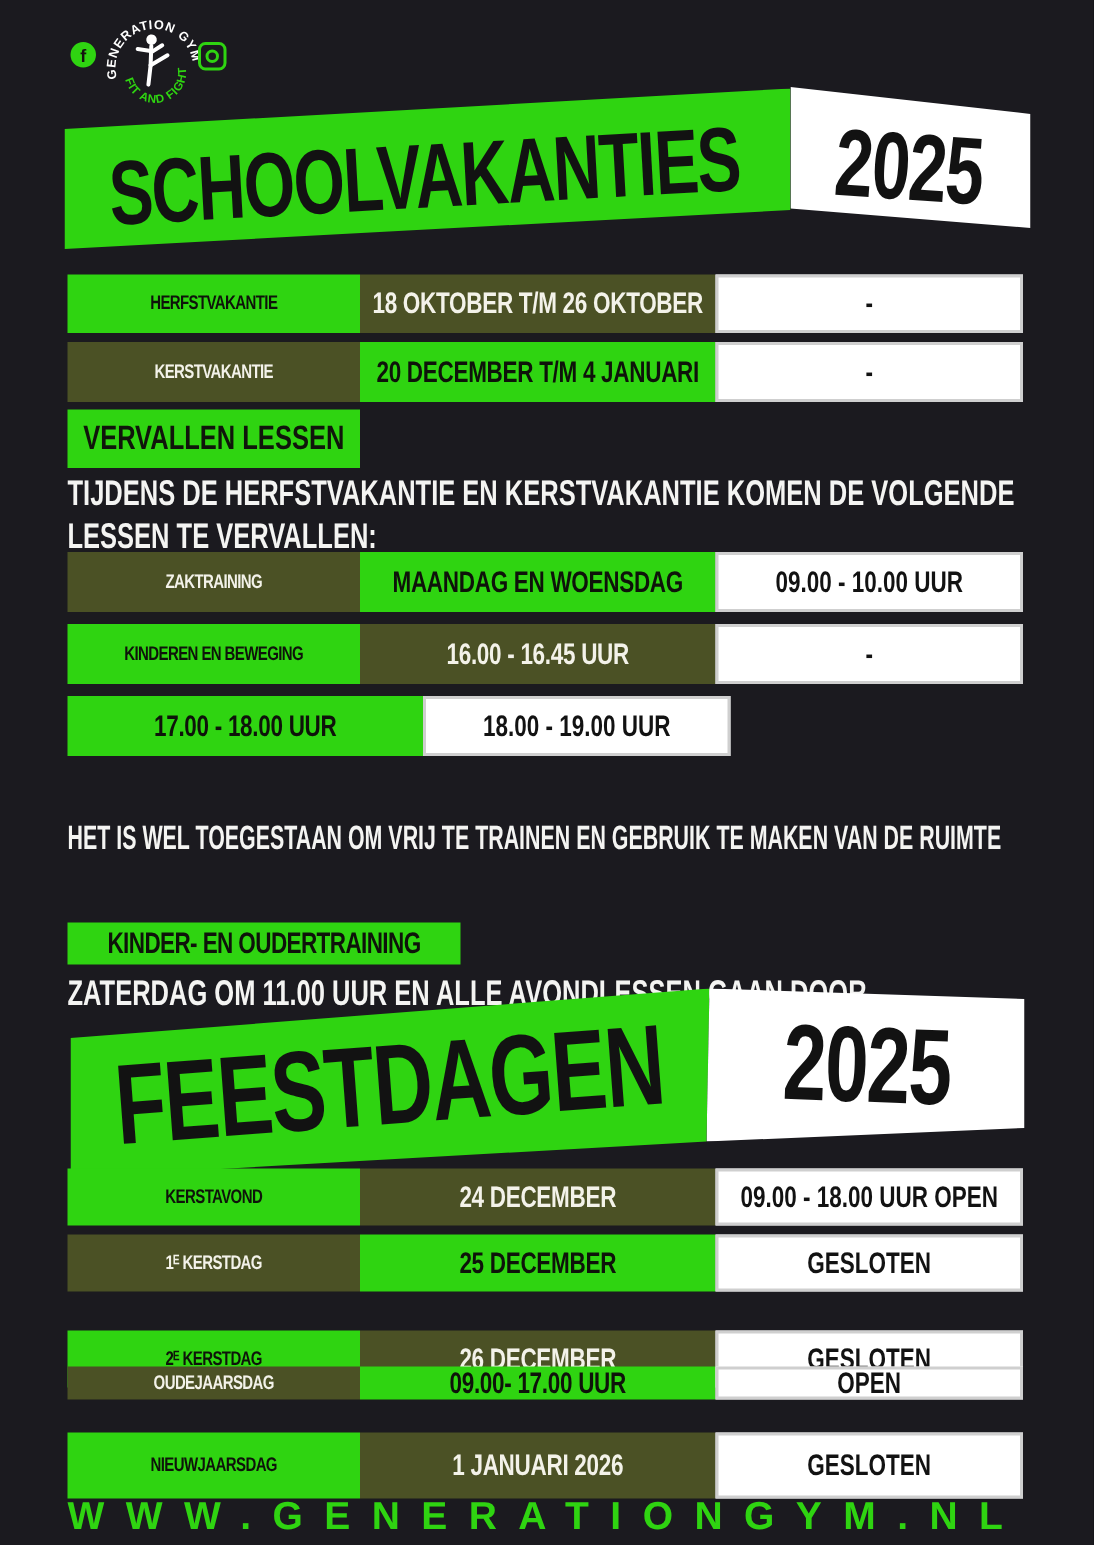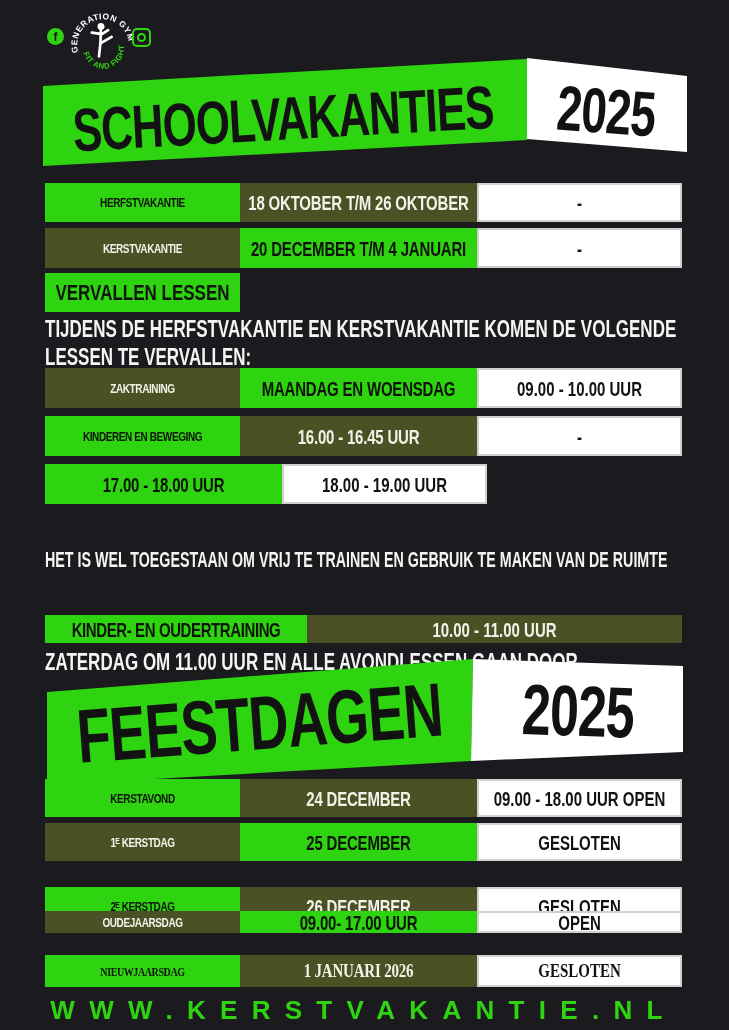--- a/index.html
+++ b/index.html
@@ -144,23 +144,20 @@
   </div>
 
   <div class="abs para" style="left:45px;top:547px;white-space:nowrap;transform:scale(0.92,1.45);font-size:15.5px;">
     <span>HET IS WEL TOEGESTAAN OM VRIJ TE TRAINEN EN GEBRUIK TE MAKEN VAN DE RUIMTE</span>
   </div>
 
   <div class="t-row" style="top:595px;height:28px;margin-top:20px;">
     <div class="cell cell-green" style="width:262px;font-size:15px;letter-spacing:-0.4px;">
       <span class="cond">KINDER- EN OUDERTRAINING</span>
       </div>
-    <div class="cell cell-olive" style="width:375px;font-size:15px;">
-      <span class="cond">10.00 - 11.00 UUR</span>
-      </div>
   </div>
   <div class="abs para" style="left:45px;top:649px;white-space:nowrap;">
     <span>ZATERDAG OM 11.00 UUR EN ALLE AVONDLESSEN GAAN DOOR</span>
   </div>
 
   <div class="abs" style="left:40px;top:645px;width:650px;height:148px;">
     <div class="banner-seg" style="background:var(--green);clip-path:polygon(7px 47px,433px 14px,431px 116px,7px 140px);"></div>
     <div class="banner-seg" style="background:#ffffff;clip-path:polygon(433px 14px,643px 21px,643px 107px,431px 116px);"></div>
     <div class="abs banner-title" style="left:12px;top:32px;width:415px;height:92px;transform:rotate(-4.3deg);font-size:55px;">
       <span class="cond">FEESTDAGEN</span>
@@ -207,29 +204,29 @@
     <div class="cell c1 cell-olive">
         <span class="cond">OUDEJAARSDAG</span>
       </div>
     <div class="cell c2 cell-green">
         <span class="cond">09.00- 17.00 UUR</span>
       </div>
     <div class="cell c3 cell-white">
         <span class="cond">OPEN</span>
       </div>
   </div>
-  <div class="t-row" style="top:955px;height:32px;font-family:Liberation Serif, serif;">
+  <div class="t-row" style="top:955px;height:44px;">
     <div class="cell c1 cell-green">
         <span class="cond">NIEUWJAARSDAG</span>
       </div>
     <div class="cell c2 cell-olive">
         <span class="cond">1 JANUARI 2026</span>
       </div>
     <div class="cell c3 cell-white">
         <span class="cond">GESLOTEN</span>
       </div>
   </div>
 
   <div class="abs footer-url" style="left:45px;top:995px;width:637px;">
-    <span>WWW.KERSTVAKANTIE.NL</span>
+    <span>WWW.GENERATIONGYM.NL</span>
   </div>
 
 </div>
 
 </body></html>

